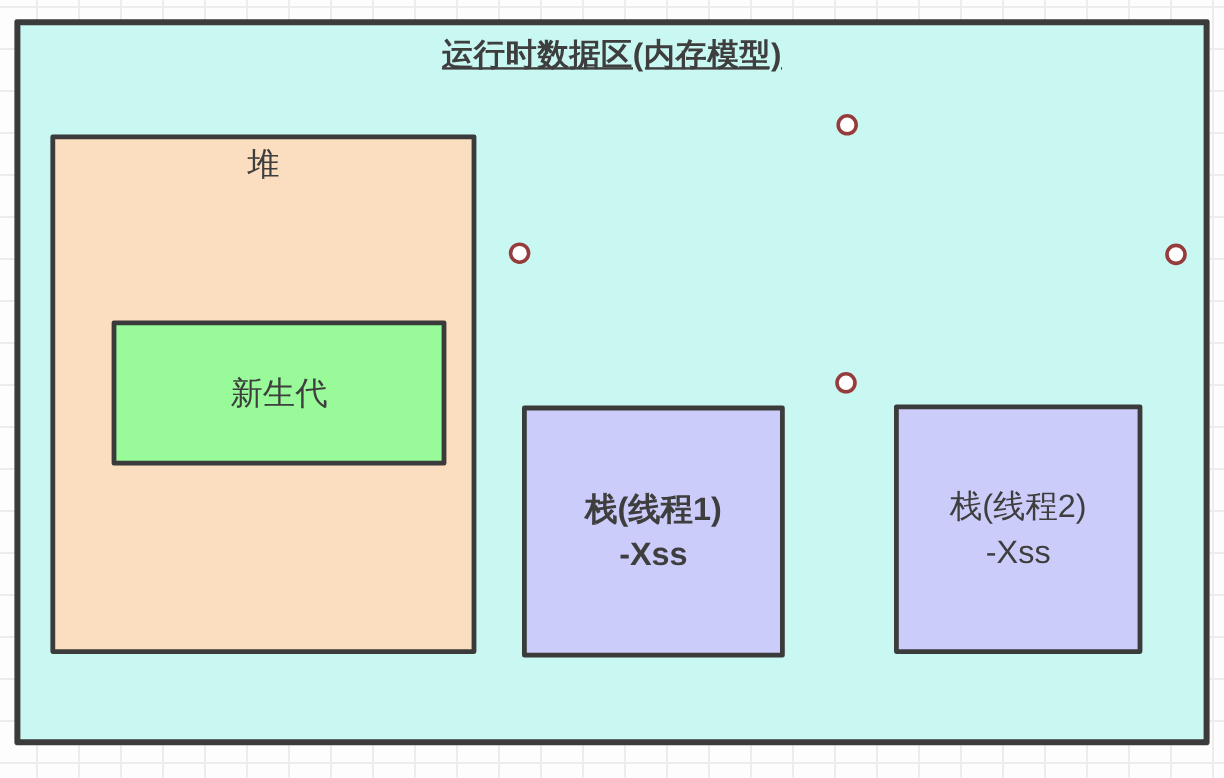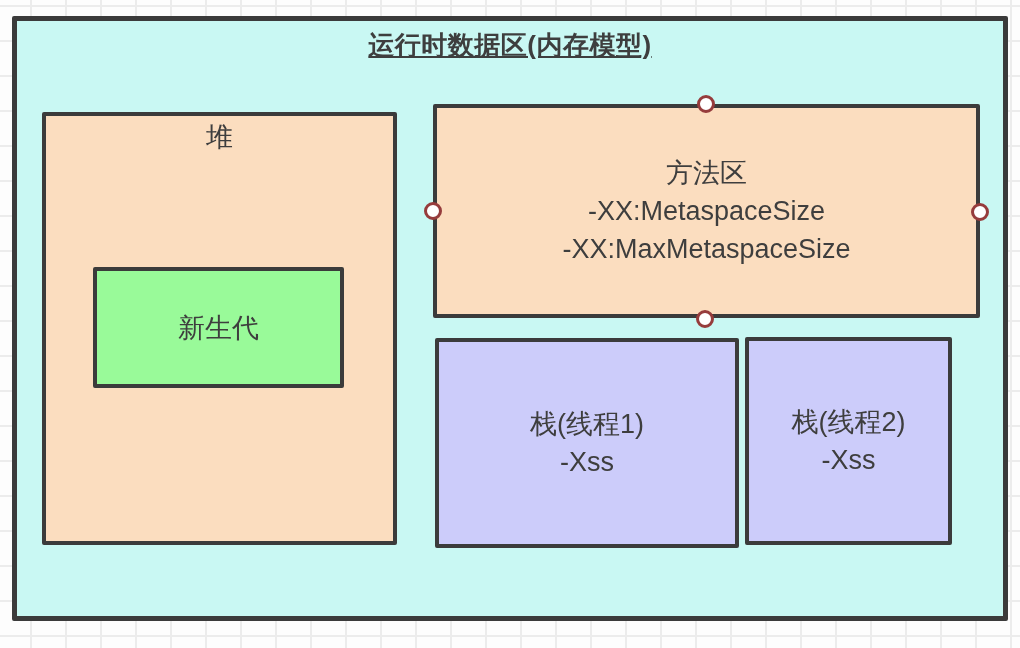--- a/index.html
+++ b/index.html
@@ -39,30 +39,31 @@
     font-size: 26px;
     font-weight: bold;
     letter-spacing: 0.5px;
     text-decoration: underline;
   }
   .heap {
     left: 42px; top: 112px; width: 355px; height: 433px;
     background: var(--heap-fill, #FBDDBF);
   }
   .young {
-    left: 93px; top: 267px; width: 251px; height: 121px;
+    left: 93px; top: 267px; width: 279px; height: 121px;
     background: var(--young-fill, #99FA99);
   }
   .method {
     left: 433px; top: 104px; width: 547px; height: 214px;
     background: var(--heap-fill, #FBDDBF);
   }
   .stack1 {
-    left: 435px; top: 338px; width: 304px; height: 210px;
+    left: 435px; top: 338px; width: 219px; height: 210px;
     background: var(--stack-fill, #CCCCFA);
+    font-weight: bold;
   }
   .stack2 {
     left: 745px; top: 337px; width: 207px; height: 208px;
     background: var(--stack-fill, #CCCCFA);
   }
   .label {
     width: 100%;
     font-size: 27px;
     line-height: 38px;
     text-align: center;
@@ -102,27 +103,20 @@
       <div class="line">堆</div>
     </div>
   </div>
 
   <div class="shape young">
     <div class="label center">
       <div class="line">新生代</div>
     </div>
   </div>
 
-  <div class="shape method">
-    <div class="label center">
-      <div class="line">方法区</div>
-      <div class="line">-XX:MetaspaceSize</div>
-      <div class="line">-XX:MaxMetaspaceSize</div>
-    </div>
-  </div>
 
   <div class="handle h-top"></div>
   <div class="handle h-bottom"></div>
   <div class="handle h-left"></div>
   <div class="handle h-right"></div>
 
   <div class="shape stack1">
     <div class="label center">
       <div class="line">栈(线程1)</div>
       <div class="line">-Xss</div>

